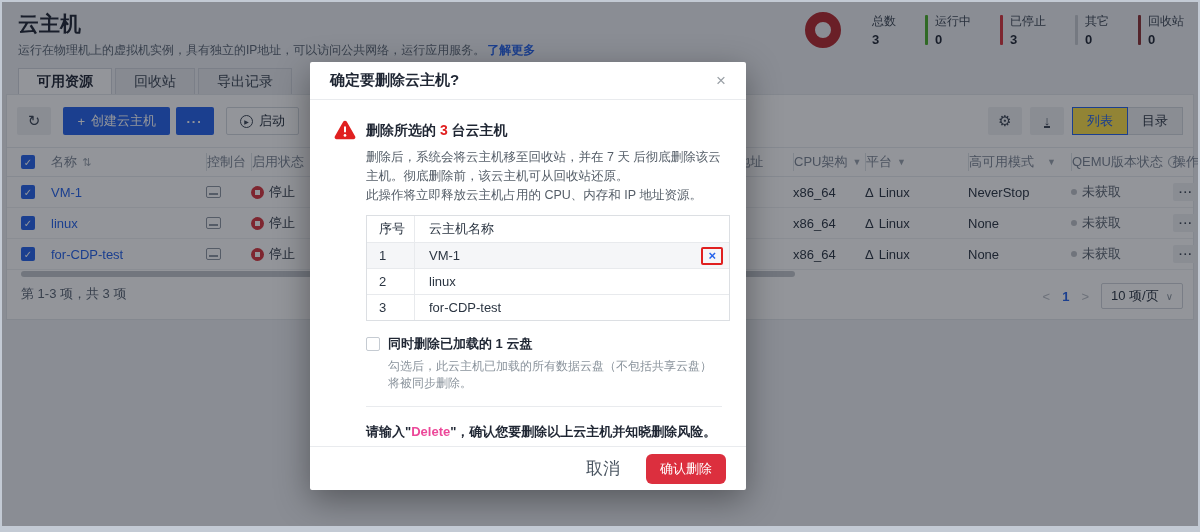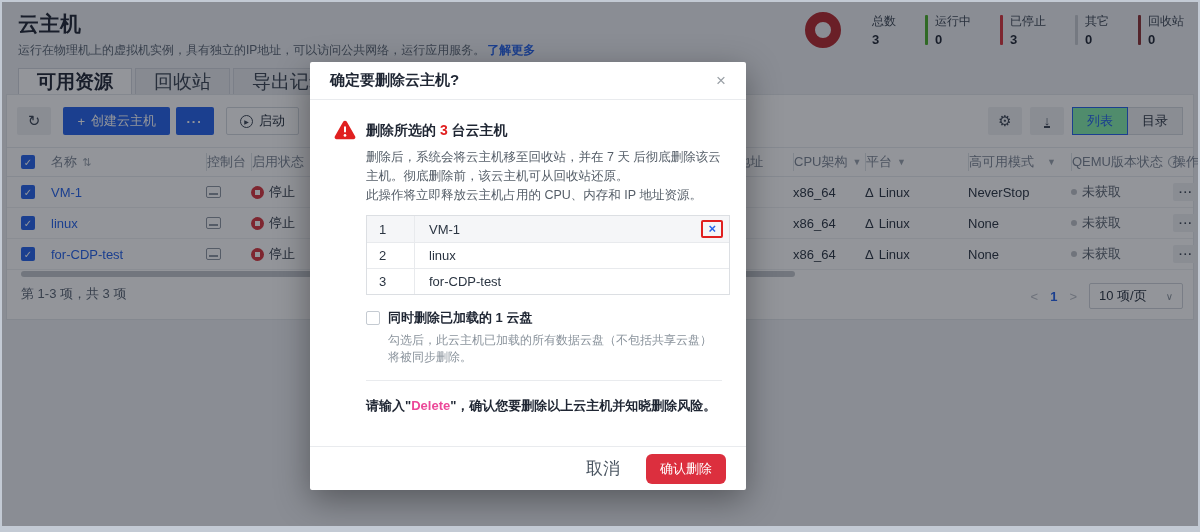--- a/index.html
+++ b/index.html
@@ -15,40 +15,40 @@
   .stats { position:absolute; right:14px; top:10px; display:flex; align-items:center; gap:29px; }
   .donut { width:36px; height:36px; border:10px solid #b4282e; border-radius:50%; margin-right:2px; }
   .stat { display:flex; gap:7px; align-items:center; }
   .sbar { width:3px; height:30px; border-radius:1px; }
   .sbar.green{background:#4caf2a;} .sbar.red{background:#d9363e;} .sbar.gray{background:#c8ccd1;} .sbar.maroon{background:#8c3236;}
   .stat-texts .stat-t { font-size:12px; color:#3c4654; }
   .stat-texts .stat-v { font-size:13px; font-weight:bold; color:#1f2633; margin-top:2px; }
 
   
   .tabs { position:absolute; left:16px; top:66px; display:flex; gap:3px; }
-  .tab { height:27px; padding:0 18px; font-size:19px; color:#3c4654; border:1px solid #d3d8de; background:#e9ebee; display:flex; align-items:center; cursor:pointer;text-align:right; }
+  .tab { height:27px; padding:0 18px; font-size:14px; color:#3c4654; border:1px solid #d3d8de; background:#e9ebee; display:flex; align-items:center; cursor:pointer;text-align:right; }
   .tab.active { background:#ffffff; font-weight:bold; color:#1f2633; border-bottom-color:#ffffff; }
 
   
   .card { position:absolute; left:4px; right:4px; top:92px; height:226px; background:#ffffff; border:1px solid #e4e7eb; }
 
   .toolbar { position:absolute; left:10px; right:10px; top:12px; height:28px; }
   .btn { height:28px; border:none; font-size:13px; display:inline-flex; align-items:center; gap:6px; cursor:pointer; border-radius:2px; vertical-align:top; }
   .icon-btn { width:34px; justify-content:center; background:#eef0f3; color:#3c4654; font-size:15px; }
   .btn.primary { background:#2563eb; color:#fff; padding:0 14px; }
   .btn.primary.more { padding:0 11px; margin-left:1px; font-weight:bold; letter-spacing:1px; }
   .btn.ghost { background:#fff; border:1px solid #d4d9df; color:#2b3542; padding:0 13px; margin-left:8px; }
   .btn.ghost.disabled { color:#bcc2ca; }
   .gap8 { margin-left:8px; }
   .cicon { width:13px; height:13px; border:1px solid #3c4654; border-radius:50%; display:inline-flex; align-items:center; justify-content:center; font-size:6px; color:#3c4654; }
   .cicon.dis { border-color:#c3c8cf; color:#c3c8cf; }
   .toolbar-right { position:absolute; right:0; top:0; display:flex; align-items:center; }
   .dl-glyph { border-bottom:2px solid #3c4654; line-height:11px; font-size:13px; }
   .seg { height:28px; padding:0 14px; font-size:13px; display:flex; align-items:center; border:1px solid #d4d9df; background:#eef0f3; color:#2b3542; cursor:pointer; }
-  .seg.active { background:#86efac; border-color:#2563eb; color:#2563eb; position:relative; z-index:2; }
+  .seg.active { background:#fde047; border-color:#2563eb; color:#2563eb; position:relative; z-index:2; }
 
   
   .thead { position:absolute; left:0; right:0; top:52px; height:30px; border-top:1px solid #e8ebee; border-bottom:1px solid #e8ebee; font-size:13px; color:#7c8694; }
   .trow { position:absolute; left:0; right:0; height:31px; border-bottom:1px solid #eef0f3; font-size:13px; color:#2b3542; }
   .r0{top:82px;} .r1{top:113px;} .r2{top:144px;}
   .cell { position:absolute; top:50%; transform:translateY(-50%); white-space:nowrap; display:flex; align-items:center; gap:5px; }
   .c-check{left:14px;} .c-name{left:44px;} .c-console{left:199px;} .c-status{left:244px;} .c-ip{left:718px;}
   .c-cpu{left:786px;} .c-plat{left:858px;} .c-ha{left:961px;} .c-qemu{left:1064px;} .c-op{left:1166px;}
   .hsep { border-left:1px solid #dfe3e8; }
   .cbox { width:14px; height:14px; background:#2563eb; border-radius:2px; color:#fff; font-size:10px; display:flex; align-items:center; justify-content:center; cursor:pointer; }
@@ -63,21 +63,21 @@
   .gray-dot { width:6px; height:6px; border-radius:50%; background:#c0c4c9; }
   .dim { color:#5a6470; }
   .row-more { background:#eef0f3; border:none; width:26px; height:18px; border-radius:2px; color:#3c4654; font-weight:bold; letter-spacing:1px; font-size:11px; cursor:pointer; }
   .hscroll { position:absolute; left:14px; top:176px; width:774px; height:6px; border-radius:3px; background:#c3c7cc; cursor:grab; }
 
   
   .pg-left { position:absolute; left:14px; bottom:16px; font-size:13px; color:#5b6674; }
   .pg-right { position:absolute; right:10px; bottom:10px; display:flex; align-items:center; gap:12px; font-size:13px; }
   .pg-arrow { color:#b9bec5; cursor:pointer; }
   .pg-page { color:#2563eb; font-weight:bold; cursor:pointer; }
-  .pg-size { height:26px; border:1px solid #cfd4da; border-radius:2px; background:#fff; display:flex; align-items:center; gap:19px; padding:0 9px; color:#2b3542; cursor:pointer; }
+  .pg-size { height:26px; border:1px solid #cfd4da; border-radius:2px; background:#fff; display:flex; align-items:center; gap:7px; padding:0 9px; color:#2b3542; cursor:pointer; }
   .pg-size .caret { font-size:10px; color:#8a939c; }
 
   
   .backdrop { position:absolute; inset:0; background:rgba(15,21,30,0.45); z-index:10; }
   .modal { position:absolute; left:308px; top:60px; width:436px; height:428px; background:#fff; border-radius:2px; box-shadow:0 10px 34px rgba(0,0,0,0.38); z-index:20; }
   .m-header { height:38px; border-bottom:1px solid #e9ebee; display:flex; align-items:center; padding:0 20px; }
   .m-title { font-size:15px; font-weight:bold; color:#1f2633; }
   .m-close { margin-left:auto; color:#9aa0a6; font-size:17px; cursor:pointer; line-height:1; }
   .m-body { position:absolute; top:38px; left:0; right:0; bottom:44px; padding:20px 24px 0 24px; overflow:hidden; }
   .warn-row { display:flex; align-items:flex-start; gap:10px; }
@@ -351,20 +351,24 @@
           <path d="M9.3 1.6 L0.9 16.2 A2 2 0 0 0 2.6 19.2 L19.4 19.2 A2 2 0 0 0 21.1 16.2 L12.7 1.6 A2 2 0 0 0 9.3 1.6 Z" fill="#e02020"></path>
           <rect x="10" y="6.2" width="2" height="6.2" rx="1" fill="#fff"></rect>
           <circle cx="11" cy="15.4" r="1.35" fill="#fff"></circle>
         </svg>
         <span class="warn-title"><span>删除所选的 </span><span class="cnt">3</span><span> 台云主机</span></span>
       </div>
       <div class="m-desc m-indent">删除后，系统会将云主机移至回收站，并在 7 天 后彻底删除该云主机。彻底删除前，该云主机可从回收站还原。</div>
       <div class="m-desc m-indent">此操作将立即释放云主机占用的 CPU、内存和 IP 地址资源。</div>
 
       <div class="m-table m-indent">
+        <div class="m-tr">
+          <span class="m-td-i">序号</span>
+          <span class="m-td-n">云主机名称</span>
+        </div>
         <div class="m-tr hl">
           <span class="m-td-i">1</span>
           <span class="m-td-n">VM-1</span>
           <span class="rm-annot"><span class="rm-x">×</span></span>
         </div>
         <div class="m-tr">
           <span class="m-td-i">2</span>
           <span class="m-td-n">linux</span>
         </div>
         <div class="m-tr">

